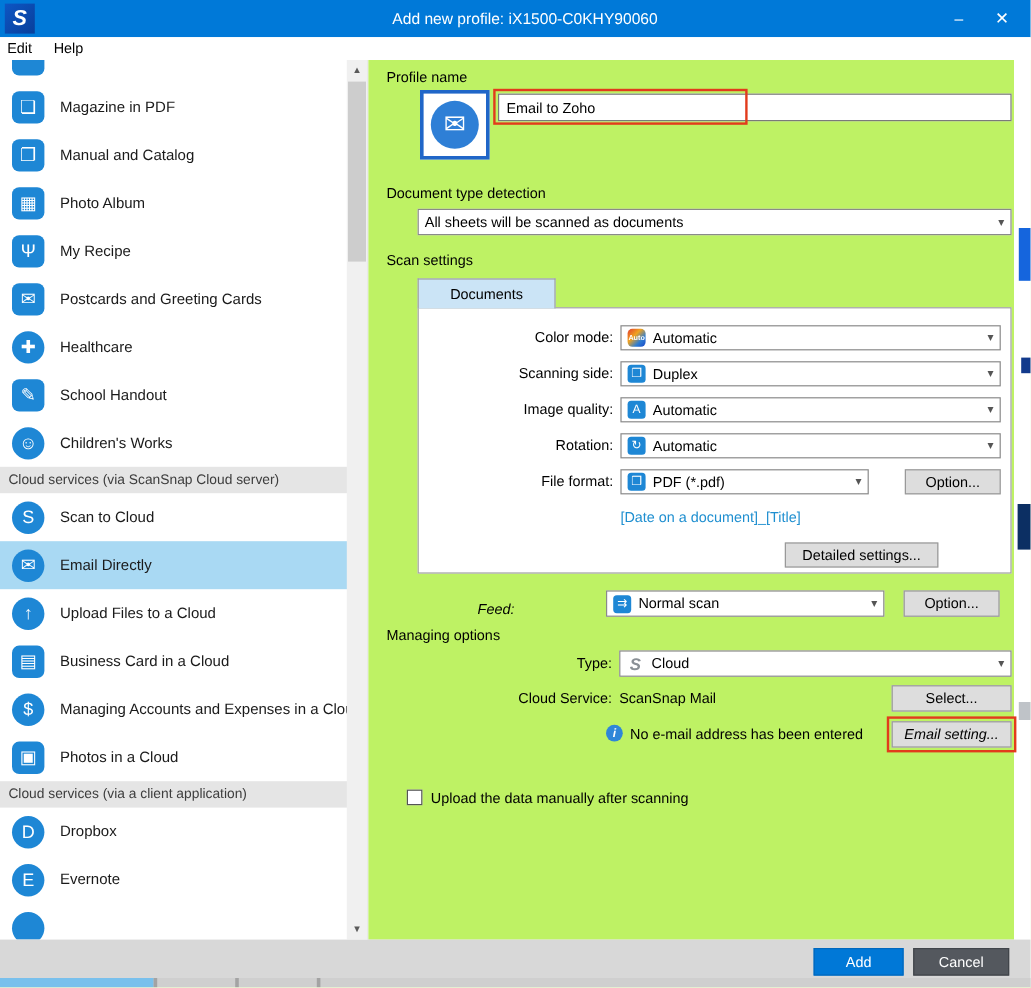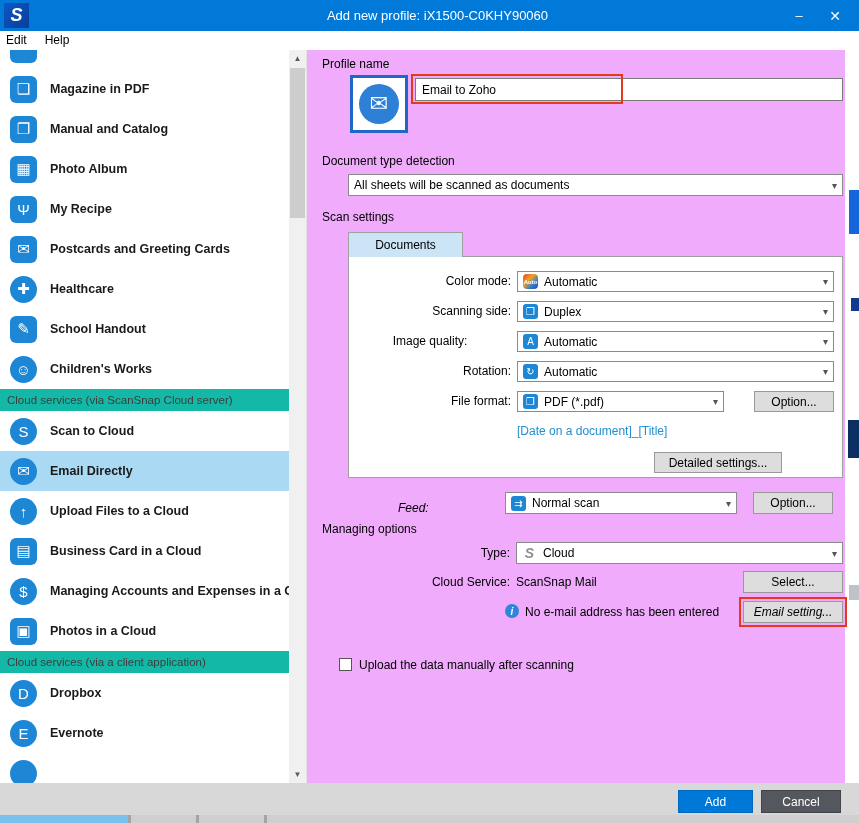--- a/index.html
+++ b/index.html
@@ -24,32 +24,32 @@
 
   
   .sidebar { position:absolute; left:0; top:50px; width:307px; height:733px; background:#fff; overflow:hidden;
              border-right:1px solid #e3e3e3; }
   .sb-list { position:absolute; left:0; top:-21px; width:290px; }
   .sb-item { height:40px; display:flex; align-items:center; padding-left:10px; gap:13px; font-size:12.5px; color:#1a1a1a; cursor:pointer; }
   .sb-item.selected { background:#a9d9f3; }
   .sb-icon { width:27px; height:27px; border-radius:6px; background:#1e87d5; color:#fff; display:flex; align-items:center;
              justify-content:center; font-size:15px; flex:0 0 27px; }
   .sb-icon.round { border-radius:50%; }
-  .sb-label { white-space:nowrap;font-weight:bold; }
-  .sb-header { height:22px; background:#14b8a6; color:#3d3d3d; font-size:11.5px; display:flex; align-items:center;
+  .sb-label { white-space:nowrap; }
+  .sb-header { height:22px; background:#e5e5e5; color:#3d3d3d; font-size:11.5px; display:flex; align-items:center;
                padding-left:7px; width:290px; }
   .sb-scroll { position:absolute; right:0; top:0; width:17px; height:733px; background:#f0f0f0; }
   .sb-scroll .arrow { position:absolute; left:0; width:17px; height:17px; color:#5a5a5a; font-size:8px;
                       display:flex; align-items:center; justify-content:center; cursor:pointer; }
   .sb-scroll .arrow.up { top:0; }
   .sb-scroll .arrow.down { bottom:0; }
   .sb-thumb { position:absolute; left:1px; top:18px; width:15px; height:150px; background:#cdcdcd; cursor:pointer; }
 
   
-  .main { position:absolute; left:307px; top:50px; width:538px; height:733px; background:#f0abfc; font-size:12px; color:#000; }
+  .main { position:absolute; left:307px; top:50px; width:538px; height:733px; background:#bef264; font-size:12px; color:#000; }
   .lbl { position:absolute; font-size:12px; color:#000; white-space:nowrap; }
   #lbl-profile { left:15px; top:7px; }
   #lbl-doctype { left:15px; top:104px; }
   #lbl-scan { left:15px; top:160px; }
   #lbl-managing { left:15px; top:472px; }
 
   .big-icon { position:absolute; left:43px; top:25px; width:58px; height:58px; border:3px solid #2066c8; background:#fff;
               display:flex; align-items:center; justify-content:center; }
   .big-icon .circle { width:40px; height:40px; border-radius:50%; background:#2e7fd6; color:#fff; display:flex;
                       align-items:center; justify-content:center; font-size:22px; }
@@ -74,21 +74,21 @@
            display:flex; align-items:center; justify-content:center; flex:0 0 15px; }
   .cicon.auto { background:linear-gradient(135deg,#e23b2e 0%,#f0a31f 38%,#2d7dd2 70%,#1a47c8 100%);
                 font-size:6px; font-weight:bold; border-radius:4px; }
   .cicon.gray { background:transparent; color:#8a9096; font-size:14px; font-weight:bold; font-style:italic; }
 
   #combo-doctype { left:41px; top:124px; width:495px; height:22px; }
   .tab { position:absolute; left:41px; top:182px; width:115px; height:25px; background:#cbe4f6; border:1px solid #a0a0a0;
          border-bottom:none; display:flex; align-items:center; justify-content:center; font-size:12px; z-index:2; cursor:pointer; }
   .panel { position:absolute; left:41px; top:206px; width:495px; height:222px; border:1px solid #a0a0a0; background:#fff; }
   .plabel { position:absolute; left:0; width:162px; text-align:right; line-height:21px; font-size:12px; }
-  #pl0 { top:14px; } #pl1 { top:44px; } #pl2 { top:74px;text-align:center; } #pl3 { top:104px; } #pl4 { top:134px; } #pl5 { top:164px; }
+  #pl0 { top:14px; } #pl1 { top:44px; } #pl2 { top:74px; } #pl3 { top:104px; } #pl4 { top:134px; } #pl5 { top:164px; }
   .pcombo { left:168px; width:317px; height:21px; }
   #pc0 { top:14px; } #pc1 { top:44px; } #pc2 { top:74px; } #pc3 { top:104px; }
   #pc4 { top:134px; width:207px; }
   .title-value { position:absolute; left:168px; top:164px; line-height:21px; color:#1f8fd0; font-size:12px; }
 
   .btn { position:absolute; background:#ddd; border:1px solid #999; font-size:12px; display:flex; align-items:center;
          justify-content:center; cursor:pointer; font-family:inherit; color:#000; }
   #btn-format-option { left:405px; top:134px; width:80px; height:21px; }
   #btn-detailed { left:305px; top:195px; width:128px; height:21px; }
   #btn-feed-option { left:446px; top:442px; width:80px; height:22px; }

